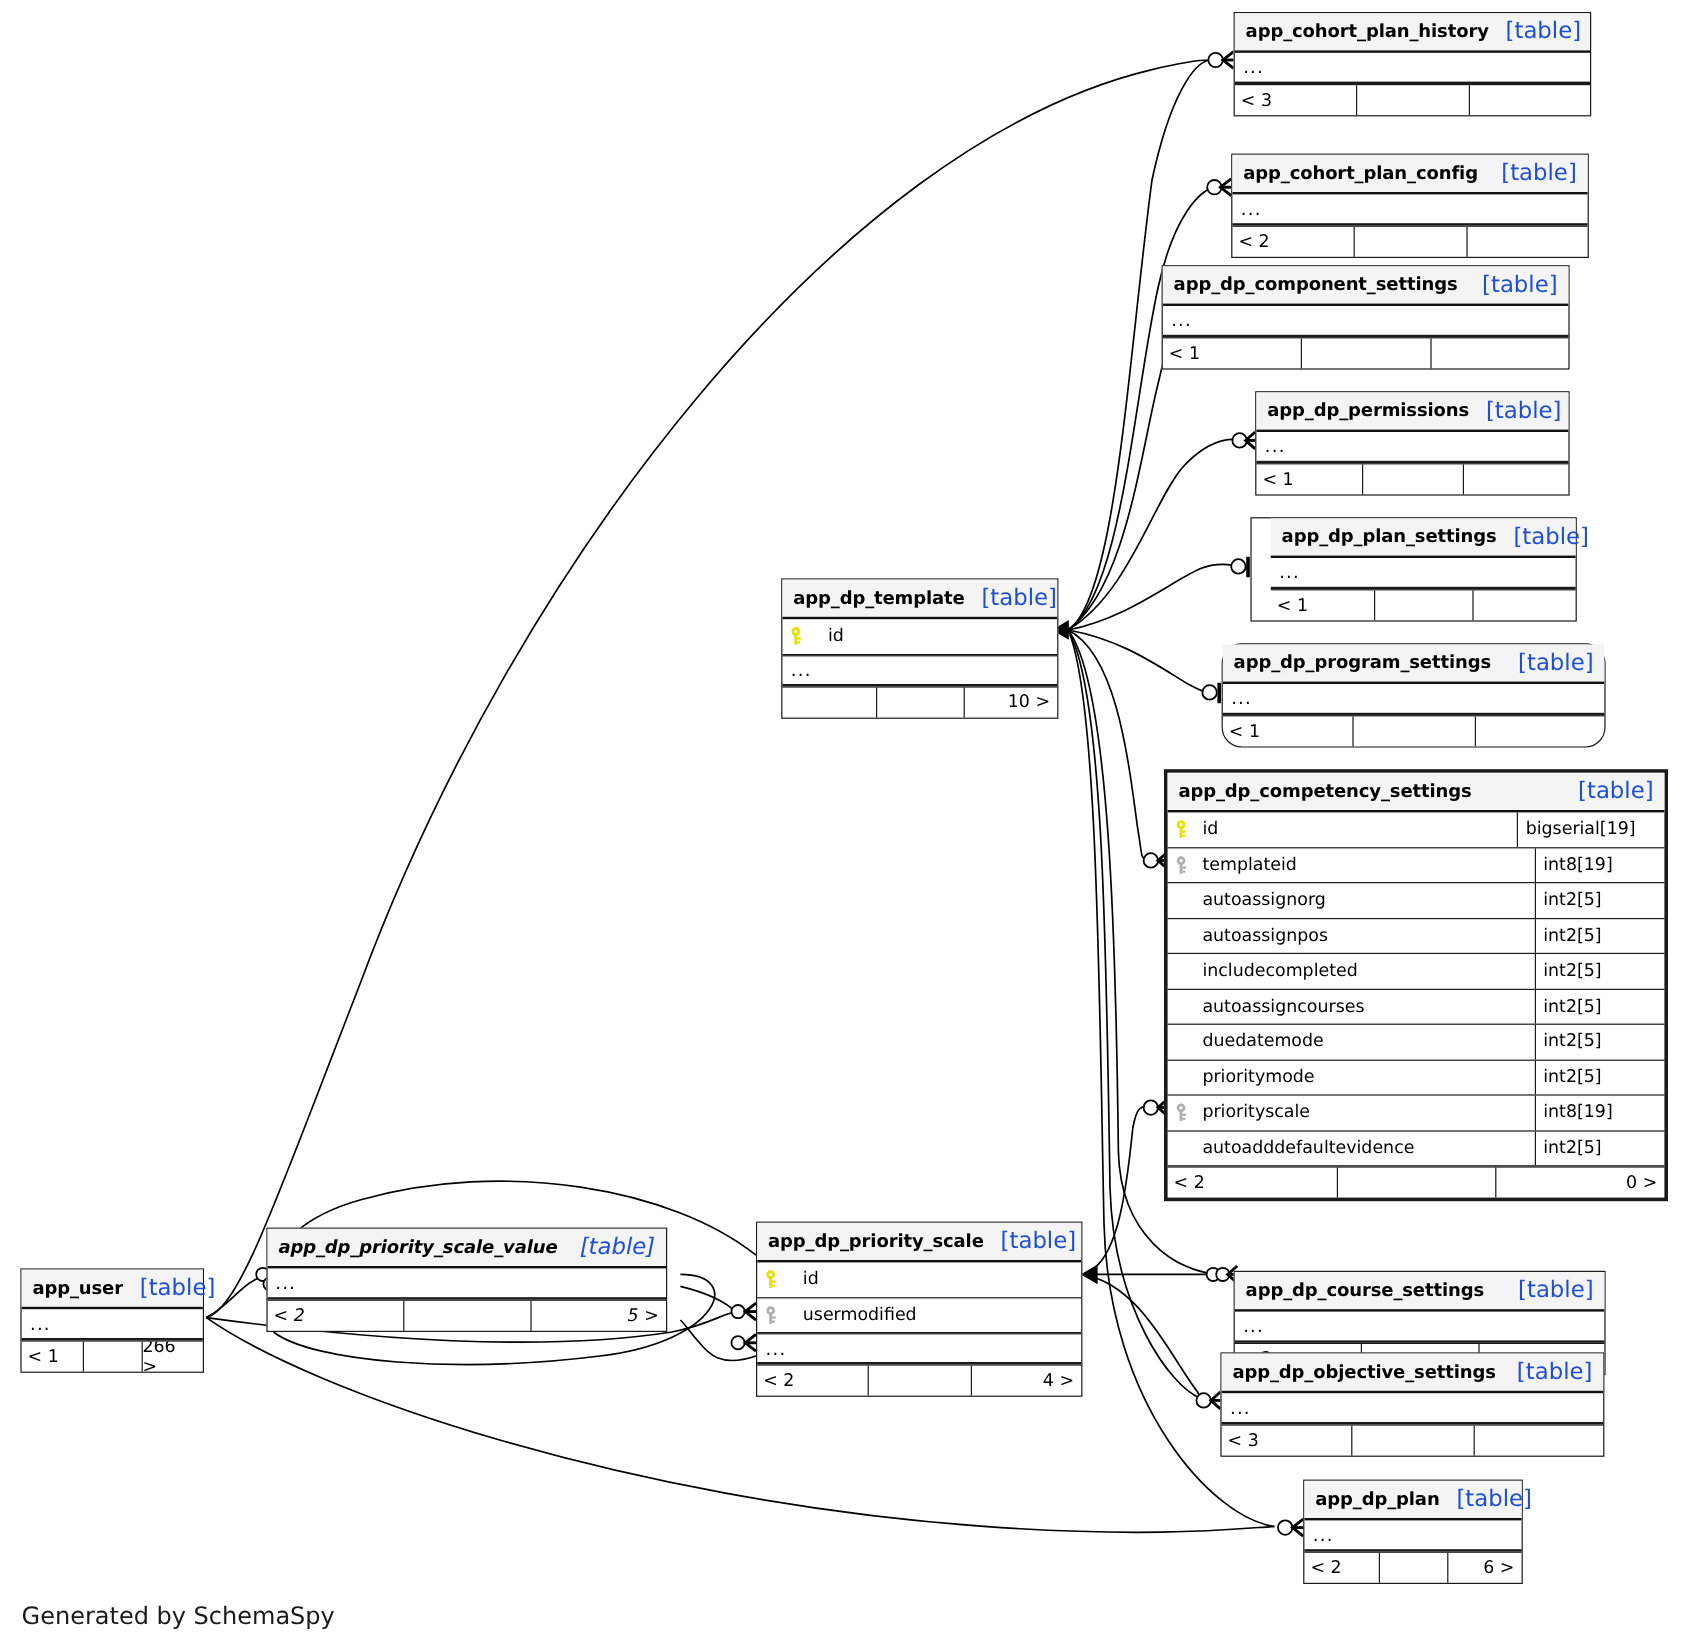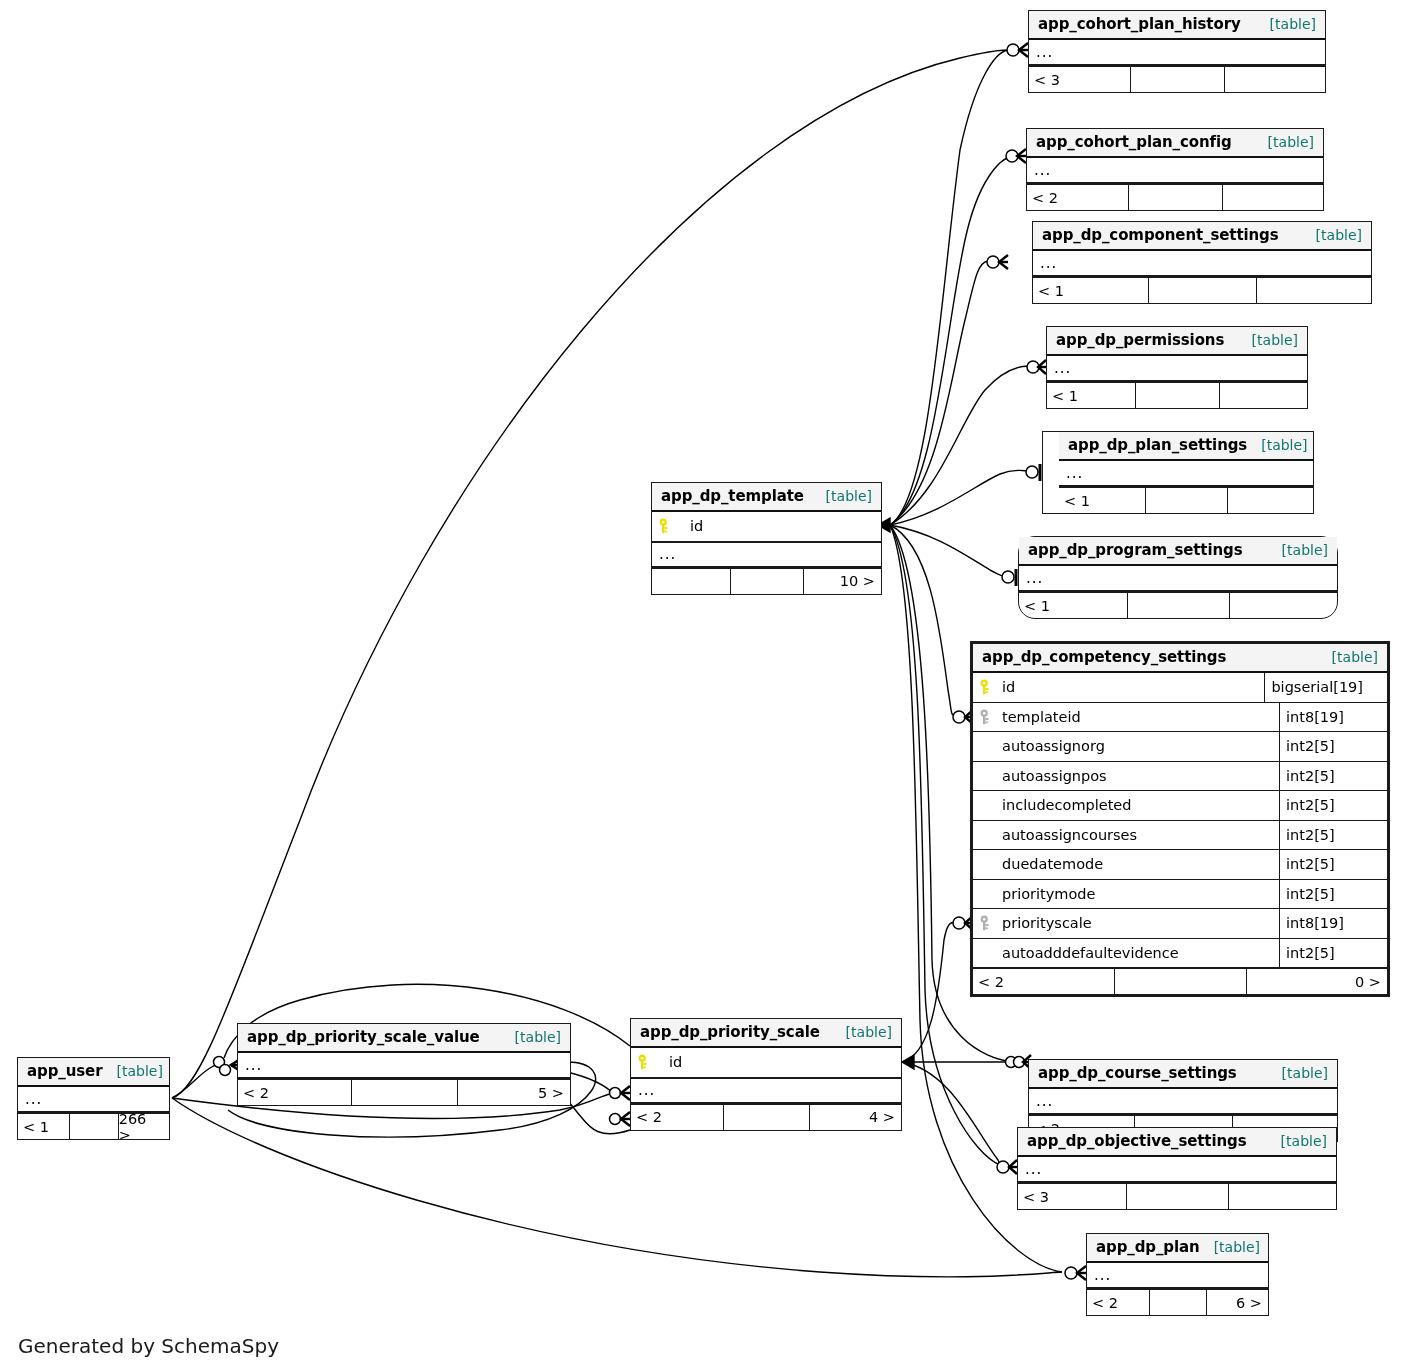--- a/index.html
+++ b/index.html
@@ -46,23 +46,23 @@
     padding: 4px 9px 5px 9px;
     box-sizing: border-box;
     white-space: nowrap;
   }
   .t-name {
     font-weight: bold;
     font-size: 15px;
     letter-spacing: -0.1px;
   }
   .t-tag {
-    font-size: 14px;
+    font-size: 19px;
     font-weight: normal;
-    color: #0f766e;
+    color: #1d4ed8;
     padding-left: 14px;
   }
   .t-row {
     display: flex;
     align-items: center;
     border-bottom: 1px solid #1a1a1a;
     box-sizing: border-box;
     height: 29.5px;
     white-space: nowrap;
   }
@@ -312,21 +312,21 @@
           <span class="t-name">app_cohort_plan_config</span>
           <span class="t-tag">[table]</span>
         </div>
         <div class="ellipsis-row">...</div>
         <div class="t-foot">
           <div class="foot-left">&lt; 2</div>
           <div class="foot-mid"></div>
           <div class="foot-right"></div>
         </div>
       </div>
-      <div class="table-node" style="left: 1032px; top: 221px; width: 340px;">
+      <div class="table-node" style="left: 968px; top: 221px; width: 340px;">
         <div class="t-head">
           <span class="t-name">app_dp_component_settings</span>
           <span class="t-tag">[table]</span>
         </div>
         <div class="ellipsis-row">...</div>
         <div class="t-foot">
           <div class="foot-left">&lt; 1</div>
           <div class="foot-mid"></div>
           <div class="foot-right"></div>
         </div>
@@ -510,28 +510,42 @@
                 <circle cx="4.2" cy="4.2" r="3.6" fill="#e8e000"></circle>
                 <circle cx="4.2" cy="4.2" r="1.3" fill="#ffffff"></circle>
                 <rect x="3.0" y="6.0" width="2.4" height="9.2" fill="#e8e000"></rect>
                 <rect x="5.4" y="9.0" width="3.0" height="2.0" fill="#e8e000"></rect>
                 <rect x="5.4" y="12.4" width="2.4" height="1.9" fill="#e8e000"></rect>
               </svg>
             </span>
             <span class="colname-txt indent-pk">id</span>
           </div>
         </div>
+        <div class="t-row">
+          <div class="col-name">
+            <span class="keyicon">
+              <svg width="13" height="16" viewBox="0 0 13 16">
+                <circle cx="4.2" cy="4.2" r="3.6" fill="#b0b0b0"></circle>
+                <circle cx="4.2" cy="4.2" r="1.3" fill="#ffffff"></circle>
+                <rect x="3.0" y="6.0" width="2.4" height="9.2" fill="#b0b0b0"></rect>
+                <rect x="5.4" y="9.0" width="3.0" height="2.0" fill="#b0b0b0"></rect>
+                <rect x="5.4" y="12.4" width="2.4" height="1.9" fill="#b0b0b0"></rect>
+              </svg>
+            </span>
+            <span class="colname-txt indent-pk">usermodified</span>
+          </div>
+        </div>
         <div class="ellipsis-row topsep">...</div>
         <div class="t-foot">
           <div class="foot-left">&lt; 2</div>
           <div class="foot-mid"></div>
           <div class="foot-right">4 &gt;</div>
         </div>
       </div>
-      <div class="table-node" style="left: 237px; top: 1023px; width: 334px;">
+      <div class="table-node" style="left: 222px; top: 1023px; width: 334px; font-style: italic;">
         <div class="t-head">
           <span class="t-name">app_dp_priority_scale_value</span>
           <span class="t-tag">[table]</span>
         </div>
         <div class="ellipsis-row">...</div>
         <div class="t-foot">
           <div class="foot-left">&lt; 2</div>
           <div class="foot-mid"></div>
           <div class="foot-right">5 &gt;</div>
         </div>

